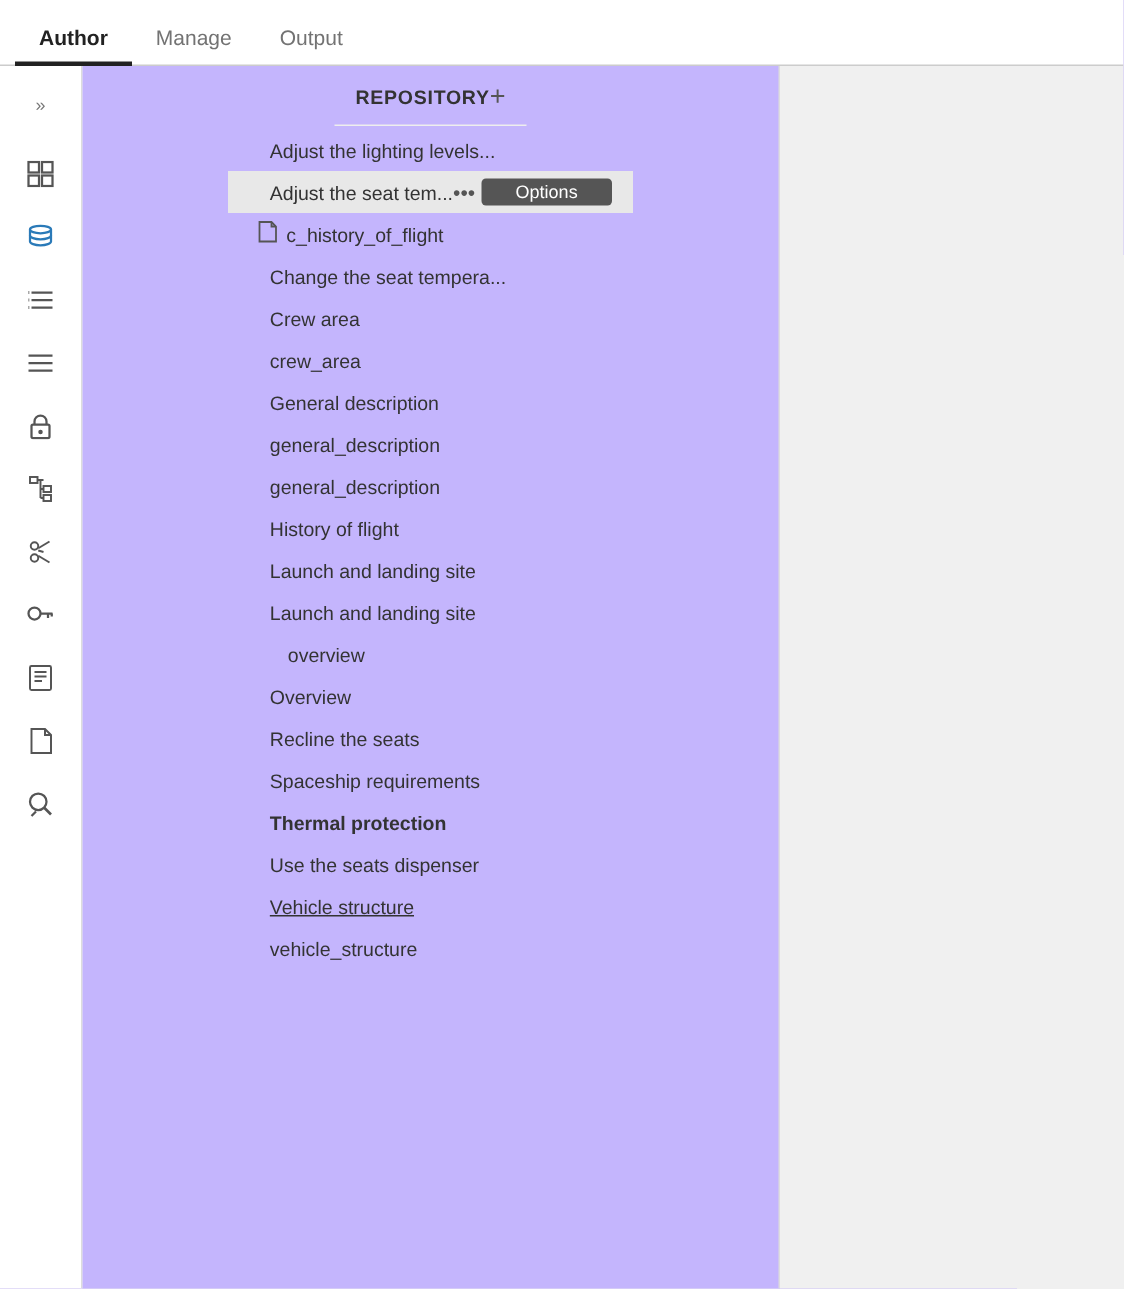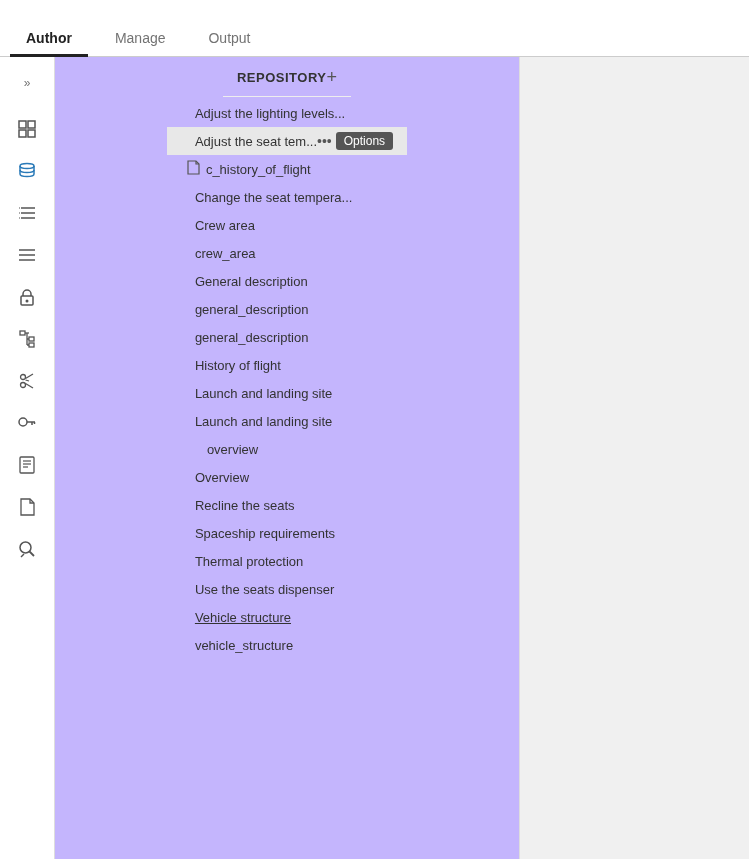--- a/index.html
+++ b/index.html
@@ -10,24 +10,23 @@
       width: 749px;
       height: 859px;
       overflow: hidden;
     }
 
     
     .top-tabs {
       display: flex;
       background: #fff;
       border-bottom: 1px solid #ccc;
-      height: 57px;
+      height: 44px;
       align-items: flex-end;
       padding-left: 10px;
-      gap: 11px;
     }
     .top-tab {
       padding: 8px 16px;
       cursor: pointer;
       font-size: 14px;
       color: #737373;
       border-bottom: 3px solid transparent;
       margin-bottom: -1px;
     }
     .top-tab.active {
@@ -164,21 +163,21 @@
     }
     .repo-item .more-btn {
       margin-left: auto;
       color: #555;
       font-size: 14px;
     }
     .options-tooltip {
       background: #555;
       color: #fff;
       font-size: 12px;
-      padding: 2px 8px;
+      padding: 2px 23px;
       border-radius: 3px;
       margin-left: 4px;
     }
 
     
     .right-panel {
       flex: 1;
       background: #f0f0f0;
     }
   </style>
@@ -342,21 +341,21 @@
         </div>
       <div class="repo-item" style="padding-left:28px;">
           <span>Overview</span>
         </div>
       <div class="repo-item" style="padding-left:28px;">
           <span>Recline the seats</span>
         </div>
       <div class="repo-item" style="padding-left:28px;">
           <span>Spaceship requirements</span>
         </div>
-      <div class="repo-item" style="padding-left:28px;">
+      <div class="repo-item" style="padding-left:28px;font-weight:bold;">
           <span>Thermal protection</span>
         </div>
       <div class="repo-item" style="padding-left:28px;">
           <span>Use the seats dispenser</span>
         </div>
       <div class="repo-item" style="padding-left:28px;text-decoration:underline;">
           <span>Vehicle structure</span>
         </div>
       <div class="repo-item" style="padding-left:28px;">
           <span>vehicle_structure</span>

